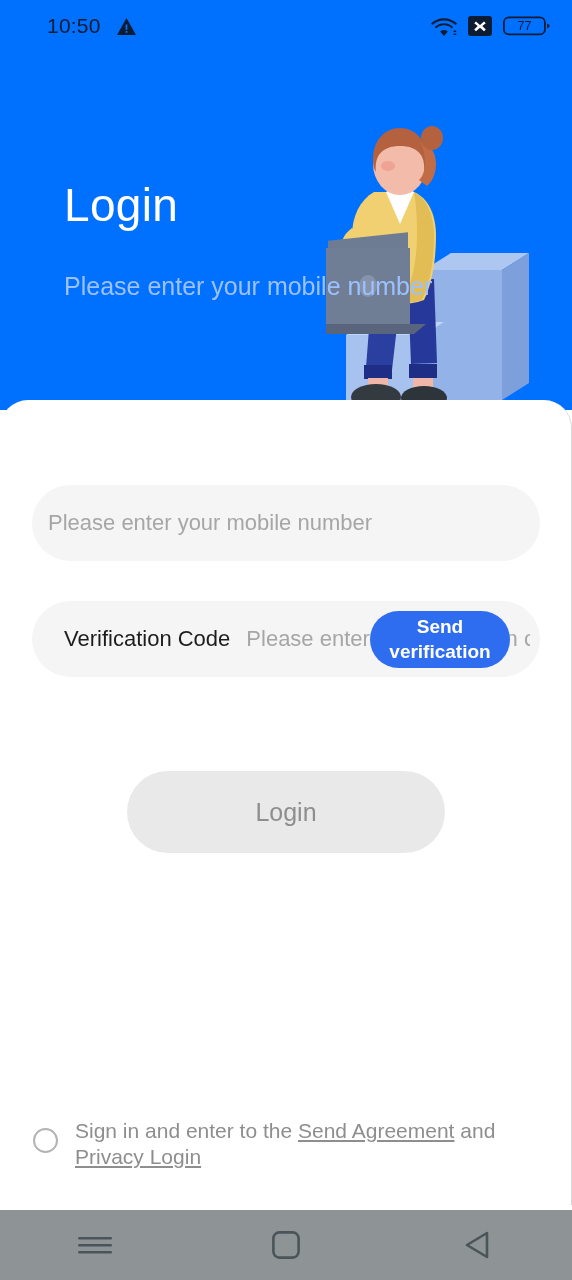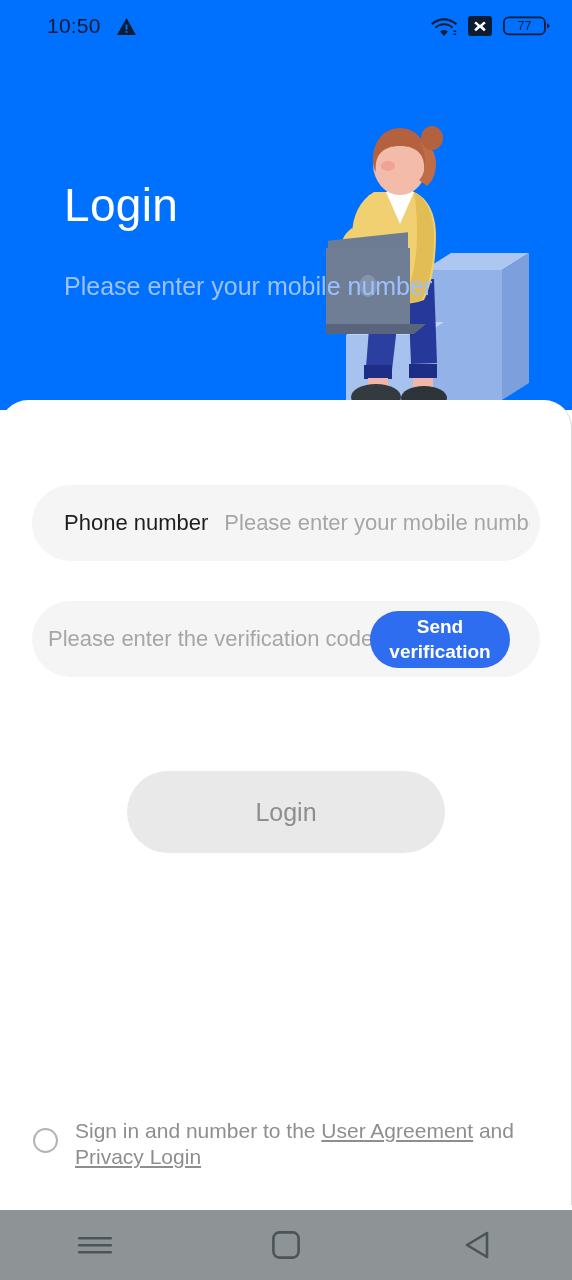--- a/index.html
+++ b/index.html
@@ -193,35 +193,35 @@
       </svg>
     </div>
 
     <div class="h-title">Login</div>
     <div class="h-sub">Please enter your mobile number</div>
   </div>
 
   <div class="card">
 
     <div class="field field-phone">
-      <span class="field-label">Phone number</span>
       <input class="field-input" type="text" placeholder="Please enter your mobile number" style="">
     </div>
 
     <div class="field field-code">
+      <span class="field-label">Verification Code</span>
       <input class="field-input" type="text" placeholder="Please enter the verification code" style="">
       <button class="send-btn">Send verification code</button>
     </div>
 
     <button class="login-btn">Login</button>
 
     <div class="agree">
       <div class="agree-radio"></div>
       <div class="agree-text">
-        <span>Sign in and number to the </span><a>User Agreement</a><span> and </span><a>Privacy Login</a>
+        <span>Sign in and enter to the </span><a>Send Agreement</a><span> and </span><a>Privacy Login</a>
       </div>
     </div>
   </div>
 
   <div class="navbar">
     <div class="nav-btn">
       <span>
         <svg width="34" height="24" viewBox="0 0 34 24">
           <rect x="0" y="4" width="34" height="2.6" rx="1.3" fill="#4a5459"></rect>
           <rect x="0" y="11" width="34" height="2.6" rx="1.3" fill="#4a5459"></rect>

